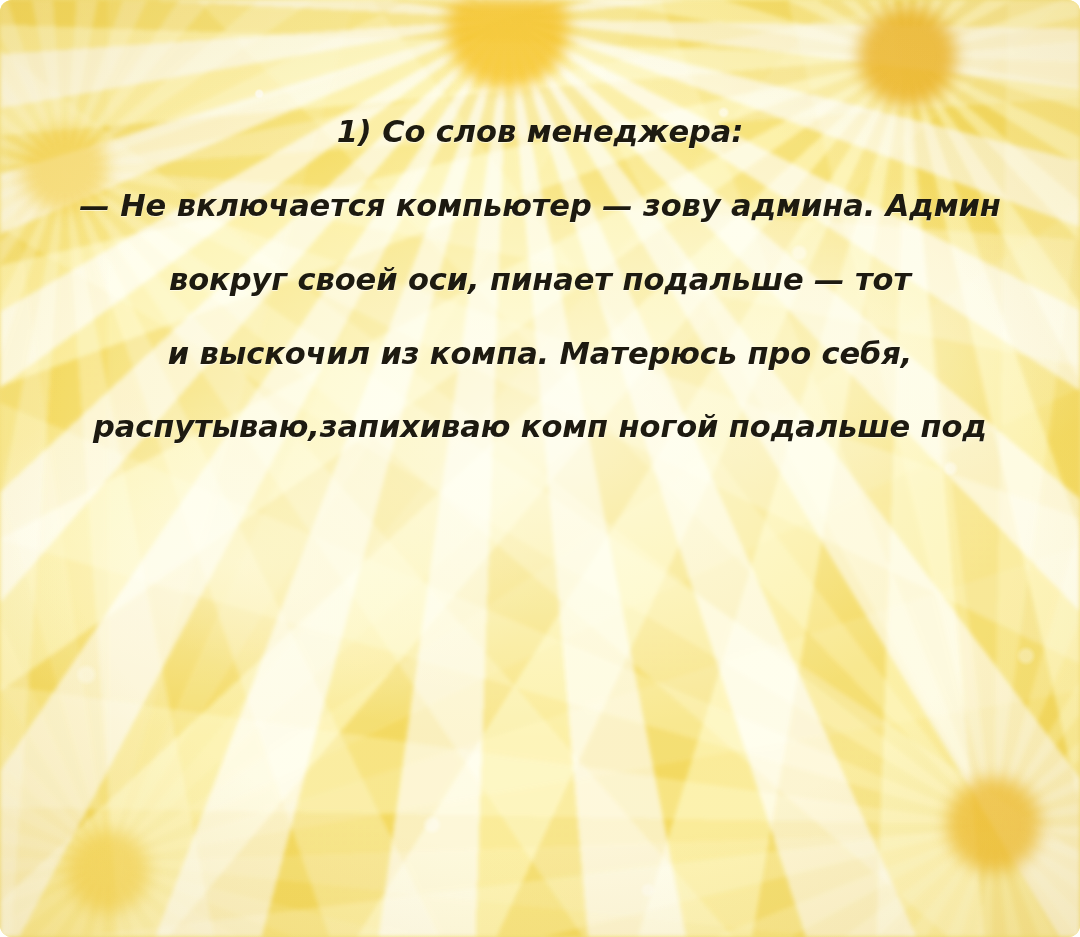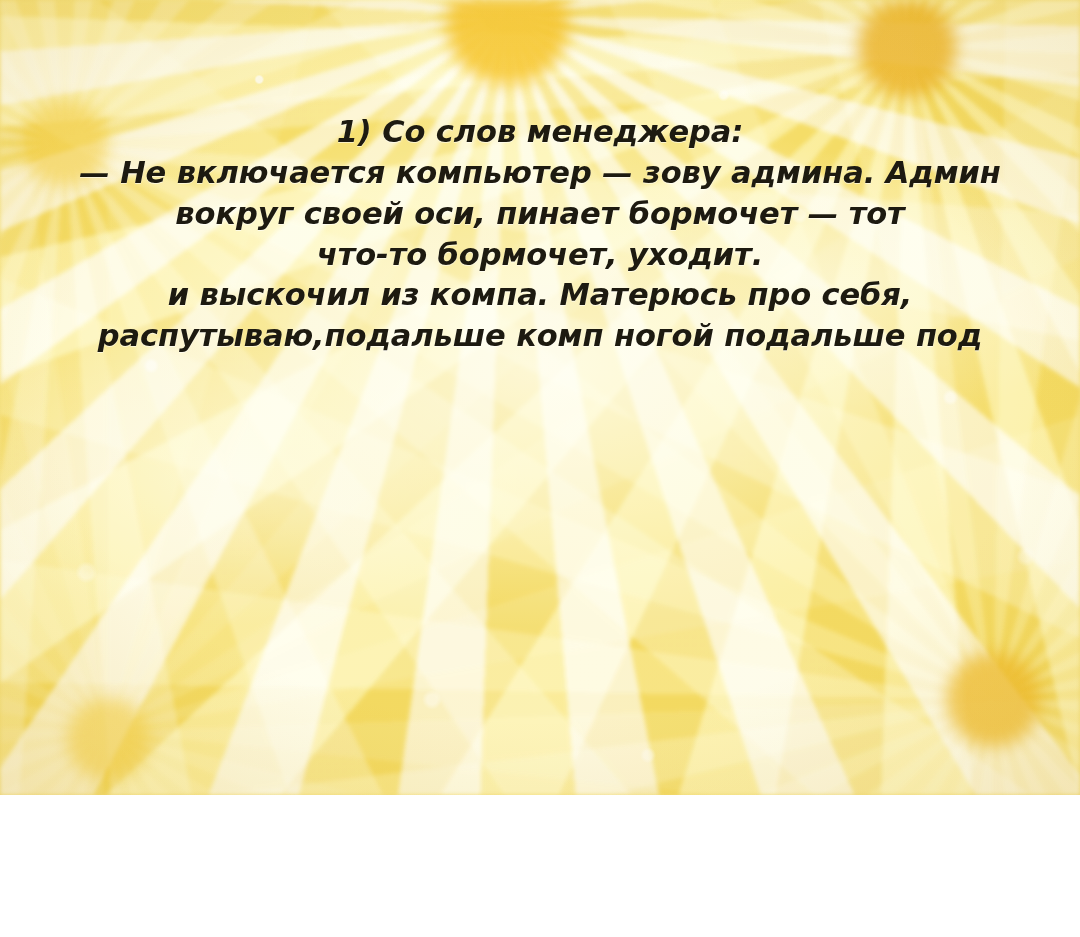--- a/index.html
+++ b/index.html
@@ -9,23 +9,24 @@
   body {
     width: 1080px;
     height: 937px;
     overflow: hidden;
     font-family: "DejaVu Sans", sans-serif;
   }
 
   .card {
     position: relative;
     width: 1080px;
-    height: 795px;
+    height: 937px;
     overflow: hidden;
     background: #fdf6b8;
+    border-radius: 12px;
   }
 
   
   .bg-base {
     position: absolute;
     inset: 0;
     background:
       radial-gradient(circle at 50% 4%, #fffdf0 0%, #fdf5a9 18%, #f8e98a 34%, #f5e07a 55%, #f3dd74 100%);
   }
   .bg-petals {
@@ -107,39 +108,39 @@
     font-style: italic;
     font-weight: 700;
     font-size: 30.5px;
     line-height: 1.34;
     letter-spacing: -0.1px;
     text-shadow: 0 1px 0 rgba(255,255,255,0.55);
   }
   .line {
     display: block;
     white-space: nowrap;
+    margin-top: 33px;
   }
   .heading {
     display: block;
     white-space: nowrap;
   }
 </style>
 </head>
 <body>
 
 <div class="card">
   <div class="bg-base"></div>
   <div class="bg-petals"></div>
   <div class="bg-cores"></div>
   <div class="bg-glow"></div>
   <div class="bg-bokeh"></div>
   <div class="bg-vignette"></div>
 
   <div class="text-block">
     <span class="heading">1) Со слов менеджера:</span>
     <span class="line">— Не включается компьютер — зову админа. Админ</span>
-    <span class="line">вокруг своей оси, пинает бормочет — тот</span>
-    <span class="line">что-то бормочет, уходит.</span>
+    <span class="line">вокруг своей оси, пинает подальше — тот</span>
 
     <span class="line">и выскочил из компа. Матерюсь про себя,</span>
-    <span class="line">распутываю,подальше комп ногой подальше под</span>
+    <span class="line">распутываю,запихиваю комп ногой подальше под</span>
   </div>
 </div>
 
 </body></html>

